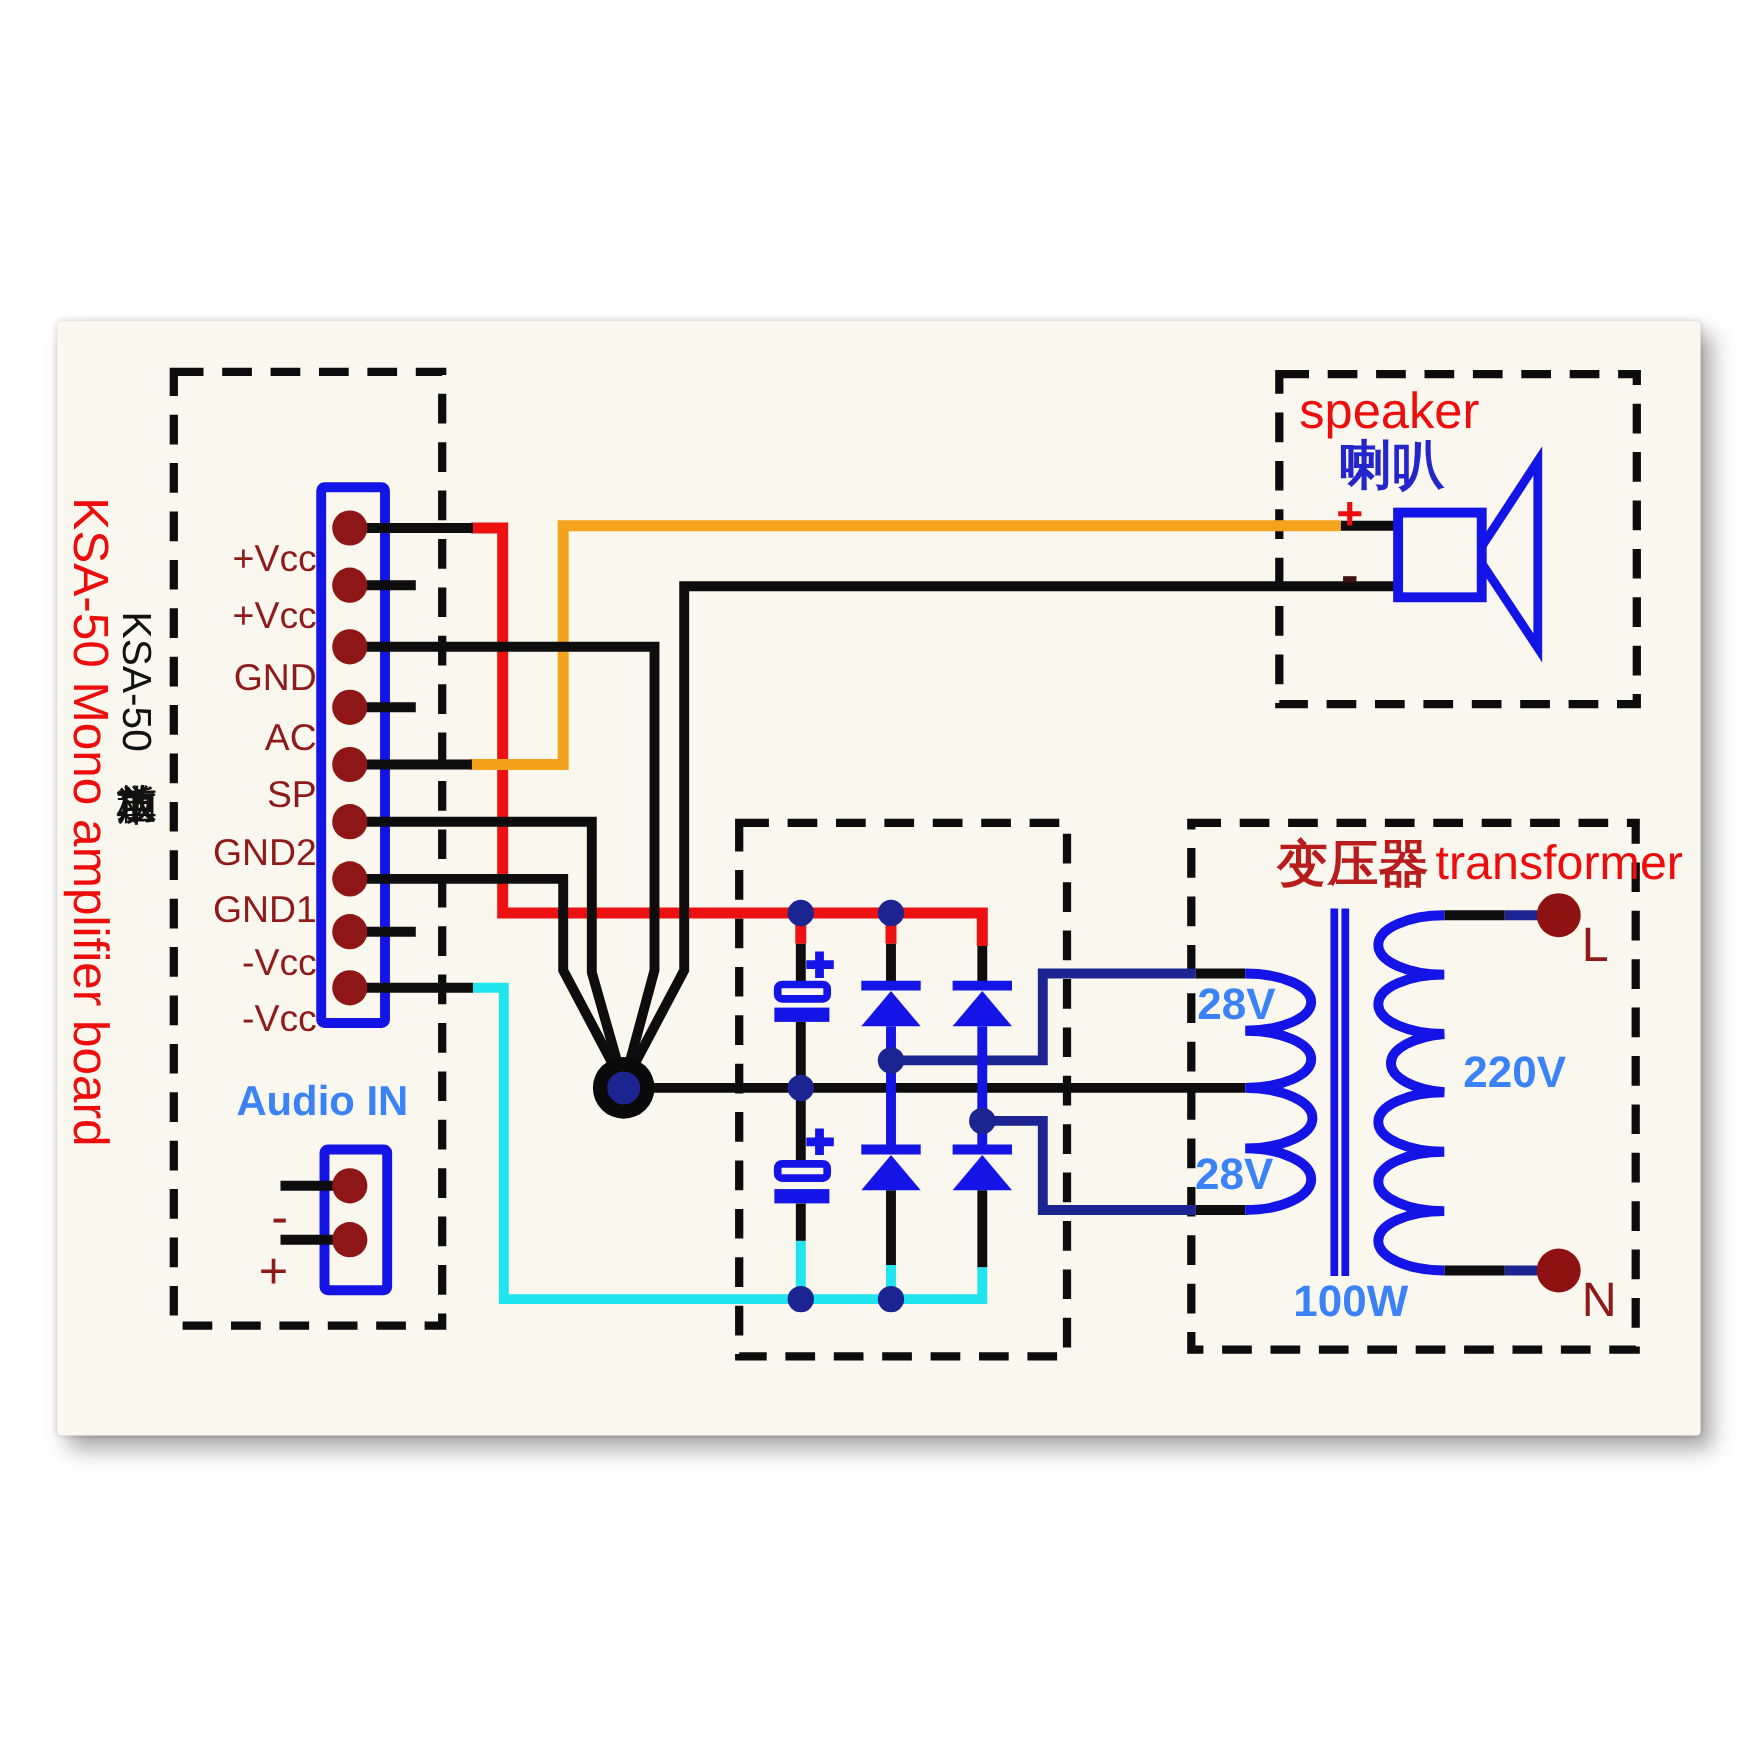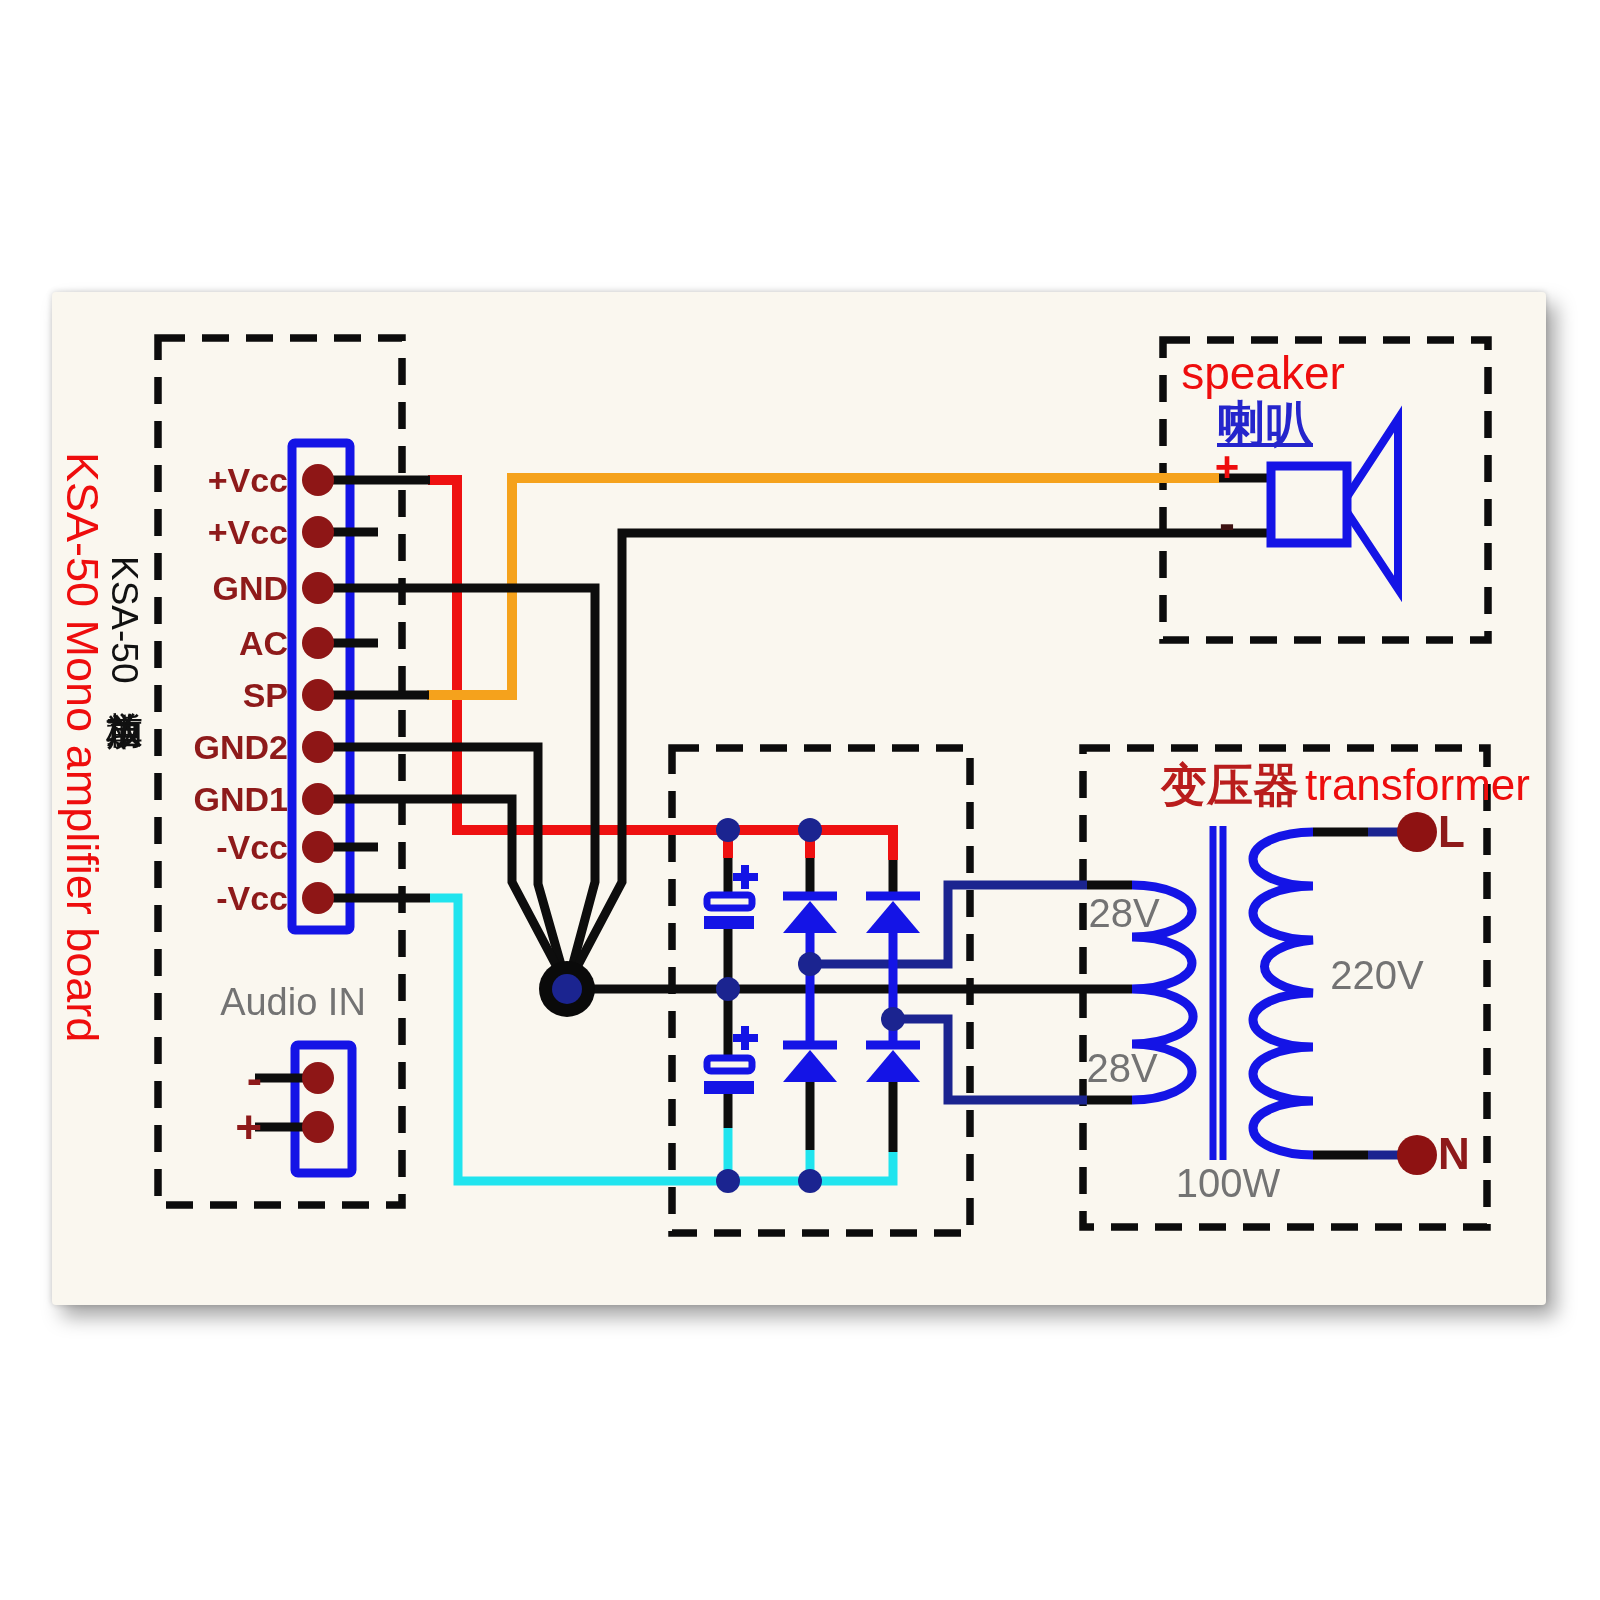--- a/index.html
+++ b/index.html
@@ -2,22 +2,22 @@
 <html><head>
 <meta charset="utf-8">
 <style>
   html,body{margin:0;padding:0;background:#ffffff;}
   #canvas{position:relative;width:1600px;height:1600px;background:#ffffff;overflow:hidden;
           font-family:"Liberation Sans", sans-serif;}
   #page{position:absolute;left:52px;top:292px;width:1494px;height:1013px;background:#faf7ef;
         box-shadow:10px 12px 20px rgba(0,0,0,.35), 0 0 6px rgba(0,0,0,.18);border-radius:4px;}
   #wires{position:absolute;left:0;top:0;width:1600px;height:1600px;}
   .lbl{position:absolute;line-height:1;white-space:nowrap;}
-  .maroon{color:#8e1a1a;font-weight:700;}
-  .navyblue{color:#737373;font-weight:400;}
+  .maroon{color:#8e1a1a;font-weight:400;margin-top:28px;}
+  .navyblue{color:#3b82f6;font-weight:700;}
   .redtitle{color:#ee0d0d;font-weight:400;}
   .pinlbl{left:118px;width:170px;text-align:right;font-size:34px;}
   .vert{writing-mode:vertical-rl;}
 </style>
 </head>
 <body>
 
 <div id="canvas">
   <div id="page"></div>
 
@@ -163,21 +163,21 @@
   <div class="lbl maroon pinlbl" style="top:730px;">GND2</div>
   <div class="lbl maroon pinlbl" style="top:782px;">GND1</div>
   <div class="lbl maroon pinlbl" style="top:830px;">-Vcc</div>
   <div class="lbl maroon pinlbl" style="top:881px;">-Vcc</div>
 
   <div class="lbl navyblue" style="left:195px;top:983px;width:196px;text-align:center;font-size:38px;">Audio IN</div>
   <div class="lbl maroon" style="left:182px;top:1055px;width:80px;text-align:right;font-size:46px;">-</div>
   <div class="lbl maroon" style="left:182px;top:1104px;width:80px;text-align:right;font-size:46px;">+</div>
 
   <div class="lbl redtitle" style="left:1138px;top:350px;width:250px;text-align:center;font-size:46px;">speaker</div>
-  <div class="lbl" style="left:1150px;top:400px;width:230px;text-align:center;font-size:48px;color:#2525cc;font-weight:700;text-decoration:underline;">喇叭</div>
+  <div class="lbl" style="left:1150px;top:400px;width:230px;text-align:center;font-size:48px;color:#2525cc;font-weight:700;">喇叭</div>
   <div class="lbl" style="left:1205px;top:446px;width:44px;text-align:center;font-size:42px;color:#ee0d0d;font-weight:700;">+</div>
   <div class="lbl" style="left:1205px;top:500px;width:44px;text-align:center;font-size:48px;color:#3d1212;font-weight:700;">-</div>
 
 
   <div class="lbl" style="left:1130px;top:762px;width:200px;text-align:center;font-size:46px;color:#b91c1c;font-weight:700;">变压器</div>
   <div class="lbl redtitle" style="left:1305px;top:763px;font-size:44px;">transformer</div>
   <div class="lbl navyblue" style="left:1072px;top:893px;width:104px;text-align:center;font-size:40px;">28V</div>
   <div class="lbl navyblue" style="left:1070px;top:1048px;width:104px;text-align:center;font-size:40px;">28V</div>
   <div class="lbl navyblue" style="left:1315px;top:955px;width:124px;text-align:center;font-size:40px;">220V</div>
   <div class="lbl navyblue" style="left:1166px;top:1163px;width:124px;text-align:center;font-size:40px;">100W</div>

